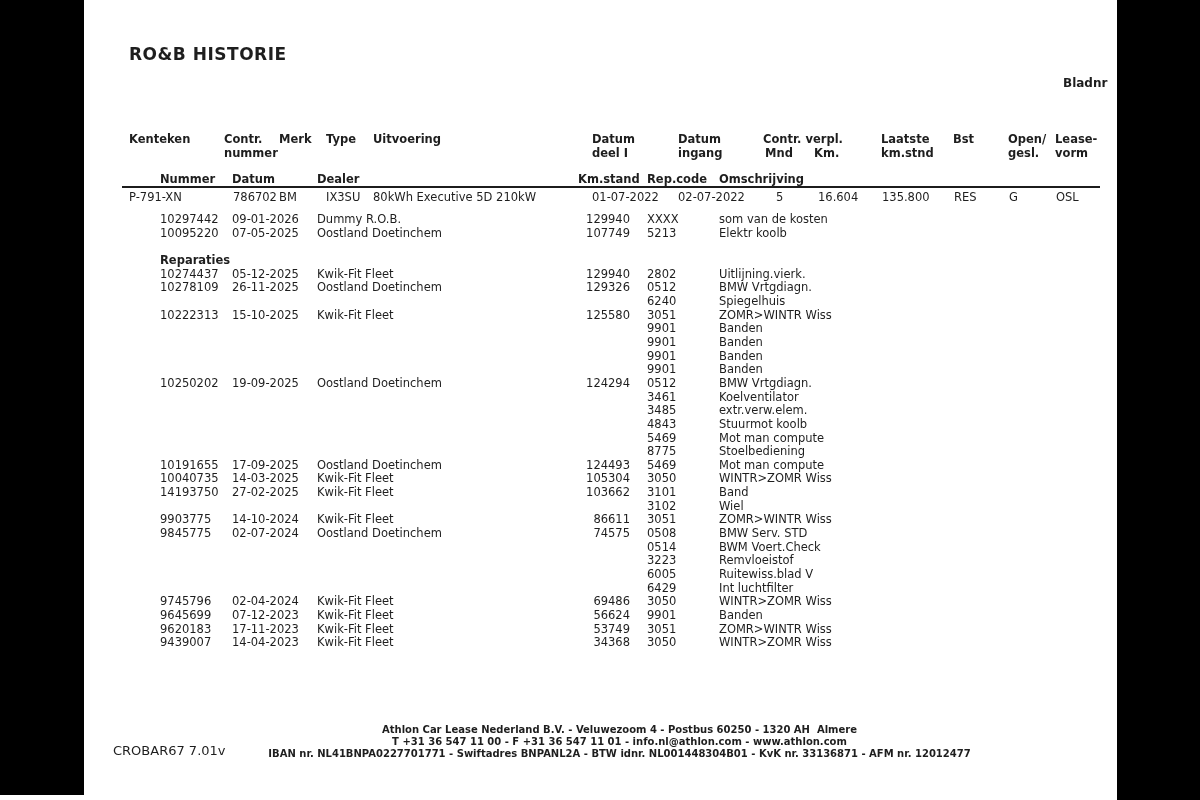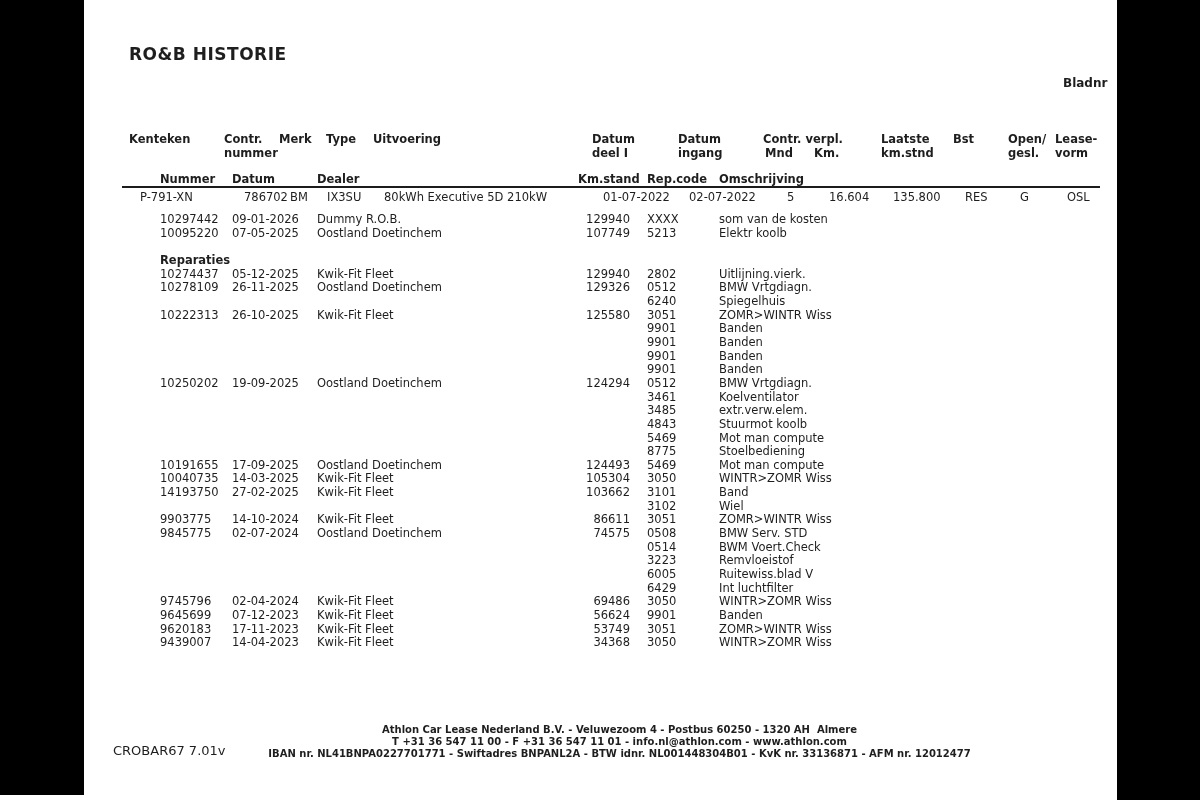--- a/index.html
+++ b/index.html
@@ -8,21 +8,21 @@
     background:#ffffff;color:#1e1e1e;
     font-family:"DejaVu Sans","Liberation Sans",sans-serif;
     font-size:11.5px;
   }
   .bar{position:absolute;background:#000;}
   .bar-left{left:0;top:0;width:84px;height:795px;}
   .bar-right{left:1117px;top:0;width:83px;height:800px;}
   .title{position:absolute;left:129px;top:44px;font-size:17px;font-weight:bold;letter-spacing:.5px;white-space:nowrap;}
   .bladnr{position:absolute;left:1063px;top:76px;font-size:12px;font-weight:bold;white-space:nowrap;}
   .hb{position:absolute;font-weight:bold;white-space:nowrap;}
-  .cv{position:absolute;white-space:nowrap;margin-left:11px;}
+  .cv{position:absolute;white-space:nowrap;}
   .rule{position:absolute;left:122px;top:186px;width:978px;height:1.5px;background:#1c1c1c;}
   #history{position:absolute;left:0;top:213px;width:1000px;}
   .hrow{position:relative;height:13.66px;line-height:13.66px;}
   .c{position:absolute;top:0;white-space:nowrap;}
   .c-nummer{left:160px;}
   .c-datum{left:232px;}
   .c-dealer{left:317px;}
   .c-km{left:530px;width:100px;text-align:right;}
   .c-code{left:647px;}
   .c-oms{left:719px;}
@@ -65,21 +65,21 @@
   <span class="hb" style="left:317px;top:172px">Dealer</span>
   <span class="hb" style="left:578px;top:172px">Km.stand</span>
   <span class="hb" style="left:647px;top:172px">Rep.code</span>
   <span class="hb" style="left:719px;top:172px">Omschrijving</span>
 
   <div class="rule"></div>
 
   <span class="cv" style="left:129px;top:190px">P-791-XN</span>
   <span class="cv" style="left:233px;top:190px">786702</span>
   <span class="cv" style="left:279px;top:190px">BM</span>
-  <span class="cv" style="left:316px;top:190px">IX3SU</span>
+  <span class="cv" style="left:326px;top:190px">IX3SU</span>
   <span class="cv" style="left:373px;top:190px">80kWh Executive 5D 210kW</span>
   <span class="cv" style="left:592px;top:190px">01-07-2022</span>
   <span class="cv" style="left:678px;top:190px">02-07-2022</span>
   <span class="cv" style="left:776px;top:190px">5</span>
   <span class="cv" style="left:818px;top:190px">16.604</span>
   <span class="cv" style="left:882px;top:190px">135.800</span>
   <span class="cv" style="left:954px;top:190px">RES</span>
   <span class="cv" style="left:1009px;top:190px">G</span>
   <span class="cv" style="left:1056px;top:190px">OSL</span>
 
@@ -119,21 +119,21 @@
         <span class="c c-km">129326</span>
         <span class="c c-code">0512</span>
         <span class="c c-oms">BMW Vrtgdiagn.</span>
       </div>
       <div class="hrow">
         <span class="c c-code">6240</span>
         <span class="c c-oms">Spiegelhuis</span>
       </div>
       <div class="hrow">
         <span class="c c-nummer">10222313</span>
-        <span class="c c-datum">26-10-2025</span>
+        <span class="c c-datum">15-10-2025</span>
         <span class="c c-dealer">Kwik-Fit Fleet</span>
         <span class="c c-km">125580</span>
         <span class="c c-code">3051</span>
         <span class="c c-oms">ZOMR&gt;WINTR Wiss</span>
       </div>
       <div class="hrow">
         <span class="c c-code">9901</span>
         <span class="c c-oms">Banden</span>
       </div>
       <div class="hrow">

